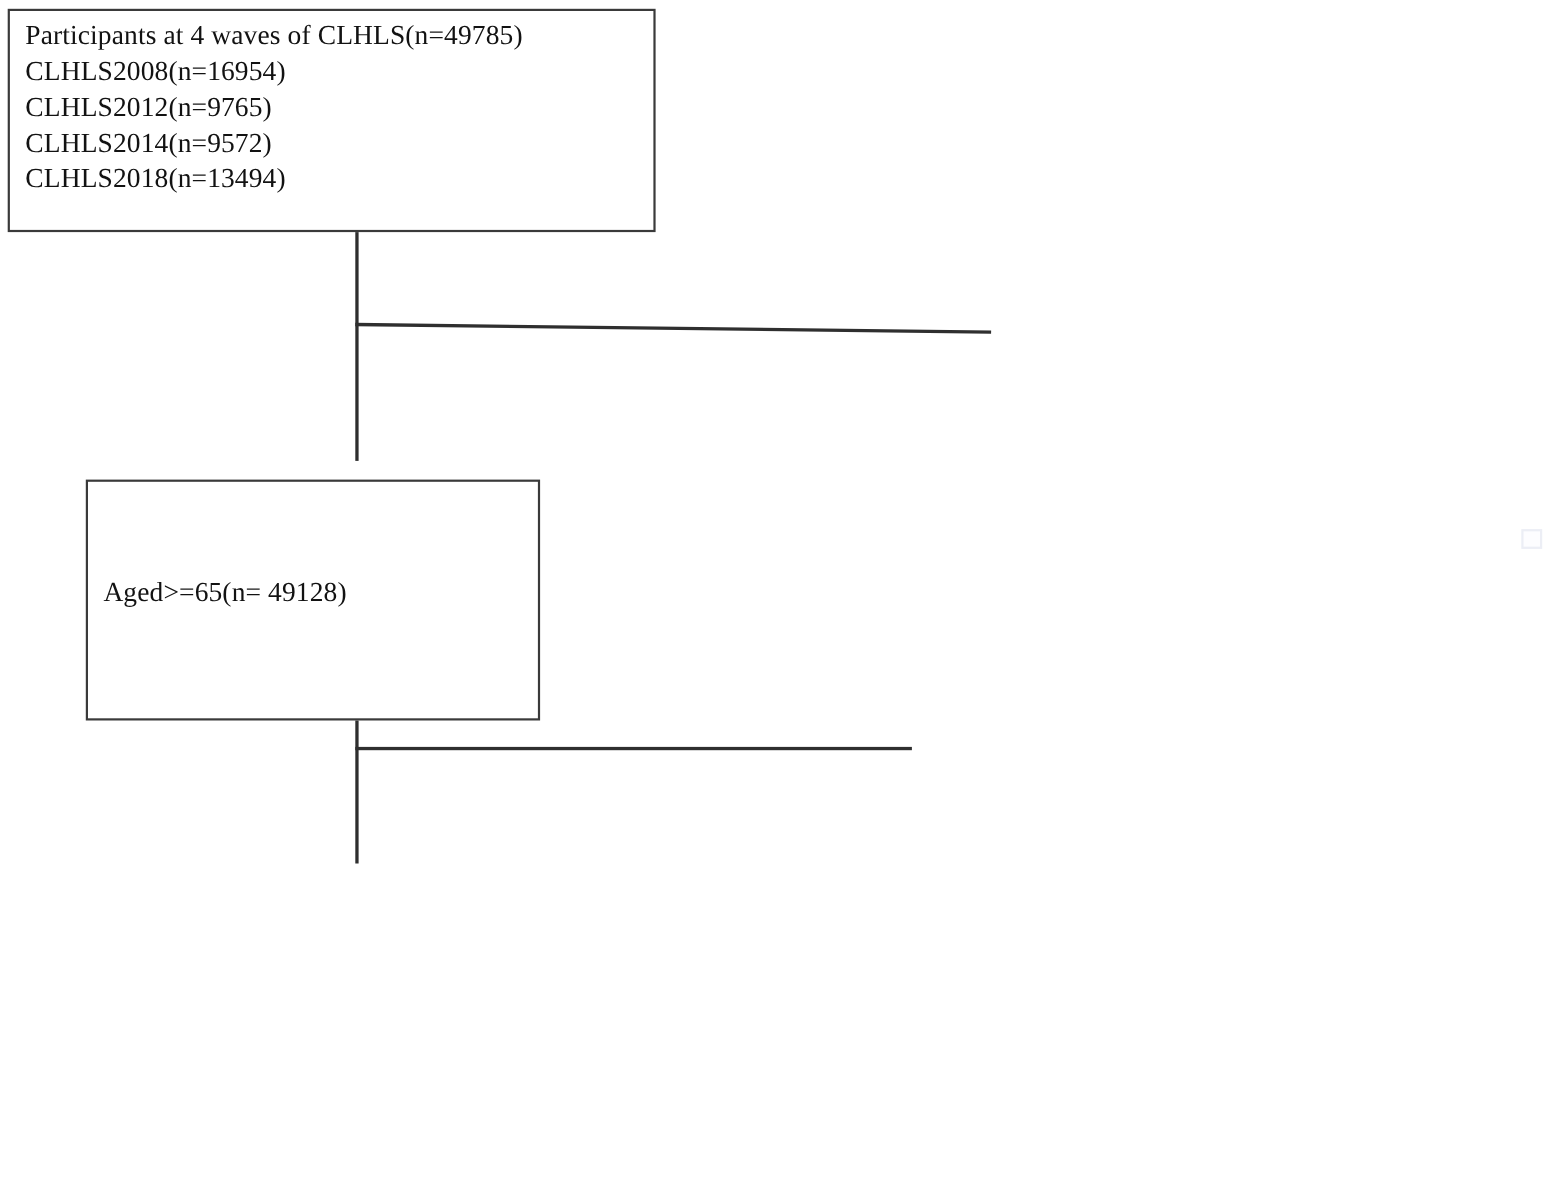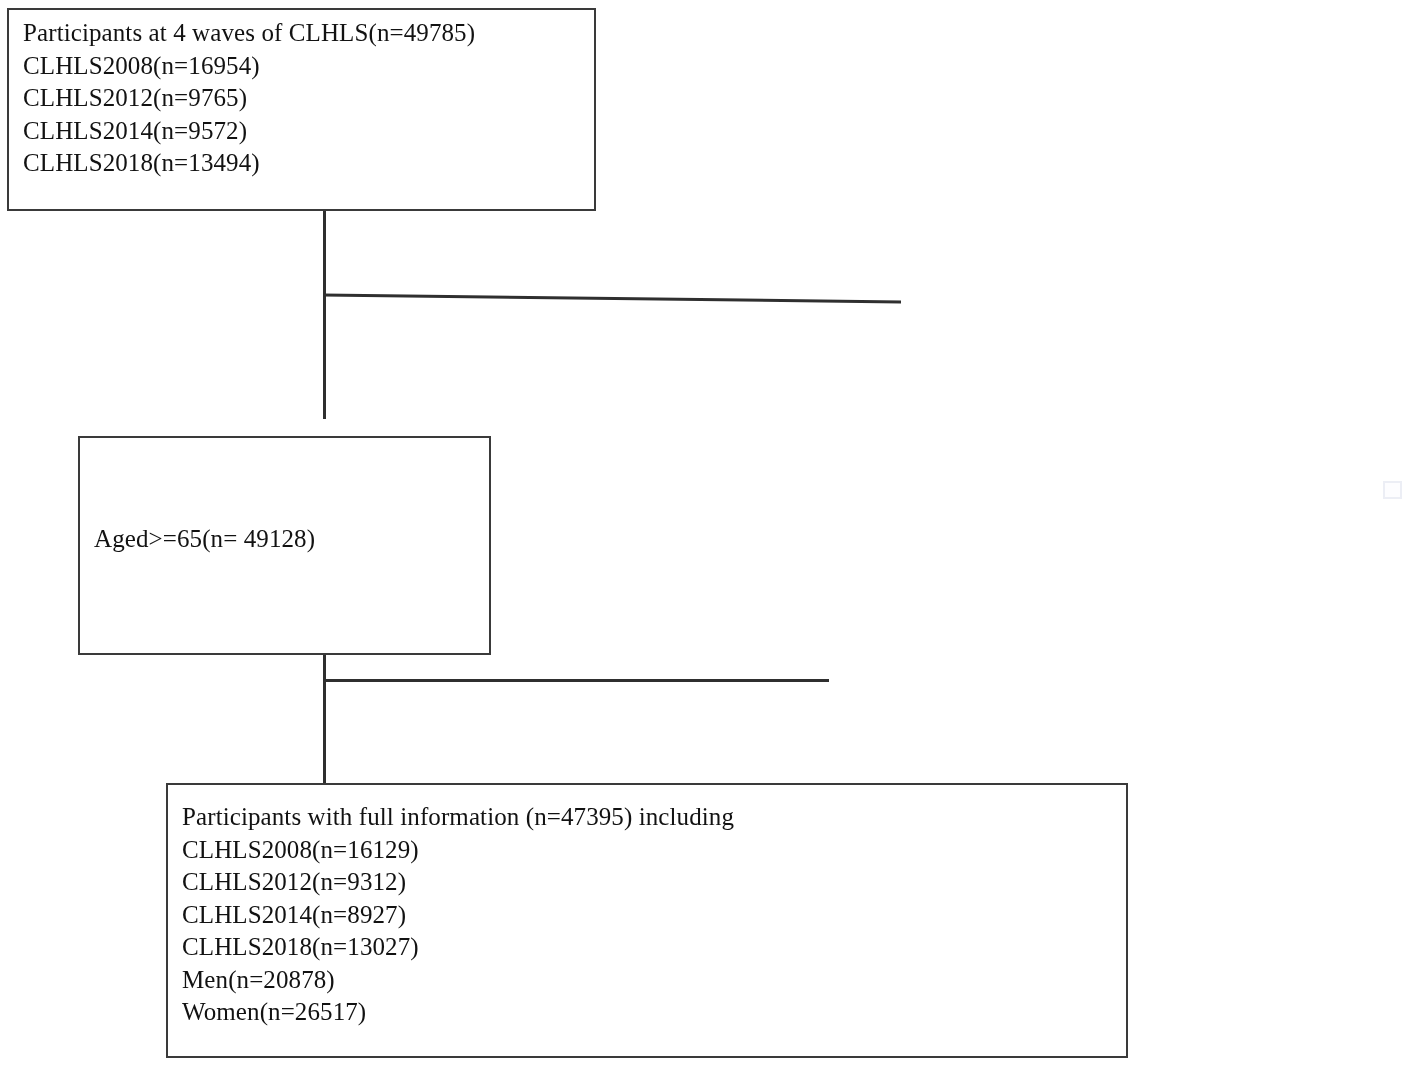--- a/index.html
+++ b/index.html
@@ -167,23 +167,14 @@
 CLHLS2014(n=9572)
 CLHLS2018(n=13494)</div>
   </div>
 
 
   <div class="box" id="box-aged">
     <div class="box-text" id="box-aged-text">Aged&gt;=65(n= 49128)</div>
   </div>
 
 
-  <div class="box" id="box-included">
-    <div class="box-text" id="box-included-text">Participants with full information (n=47395) including
-CLHLS2008(n=16129)
-CLHLS2012(n=9312)
-CLHLS2014(n=8927)
-CLHLS2018(n=13027)
-Men(n=20878)
-Women(n=26517)</div>
-  </div>
 
 </div>
 
 </body></html>

